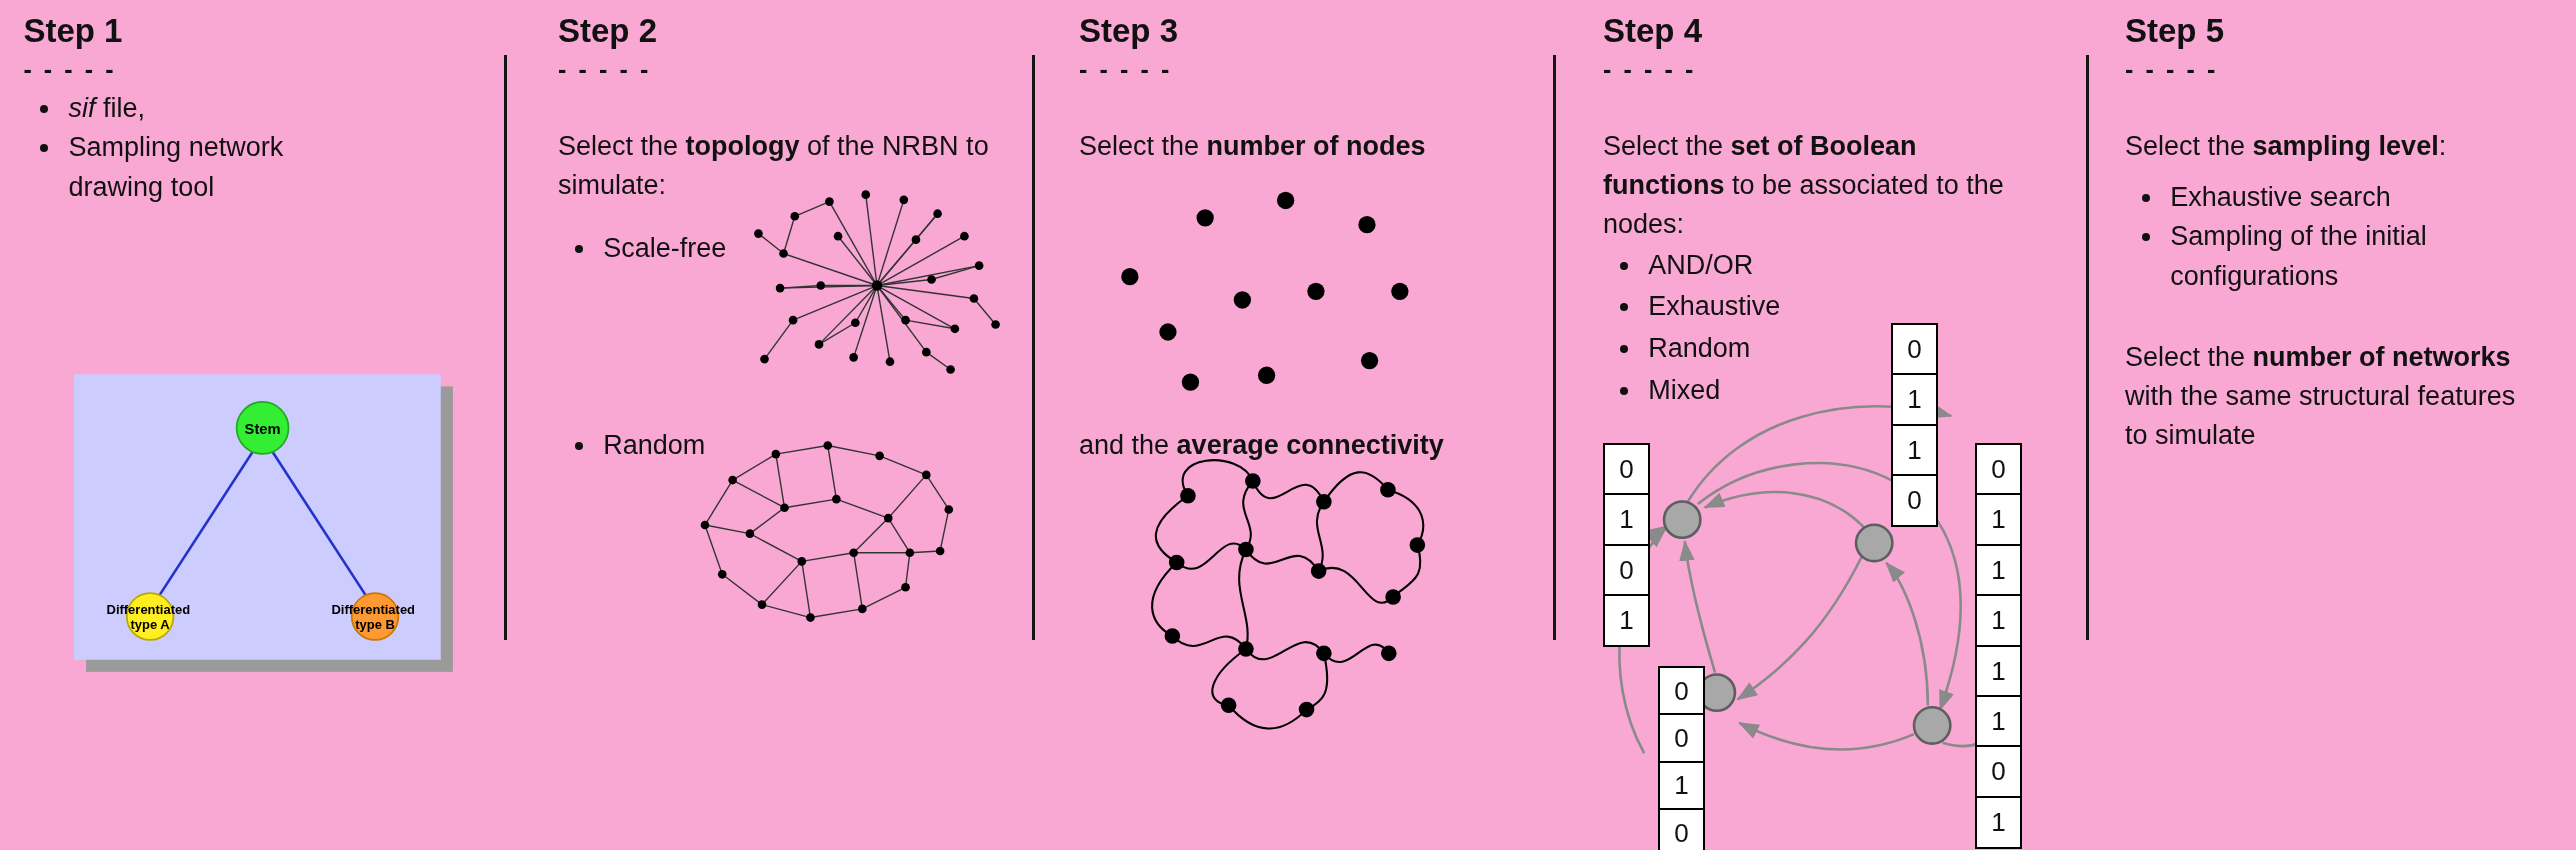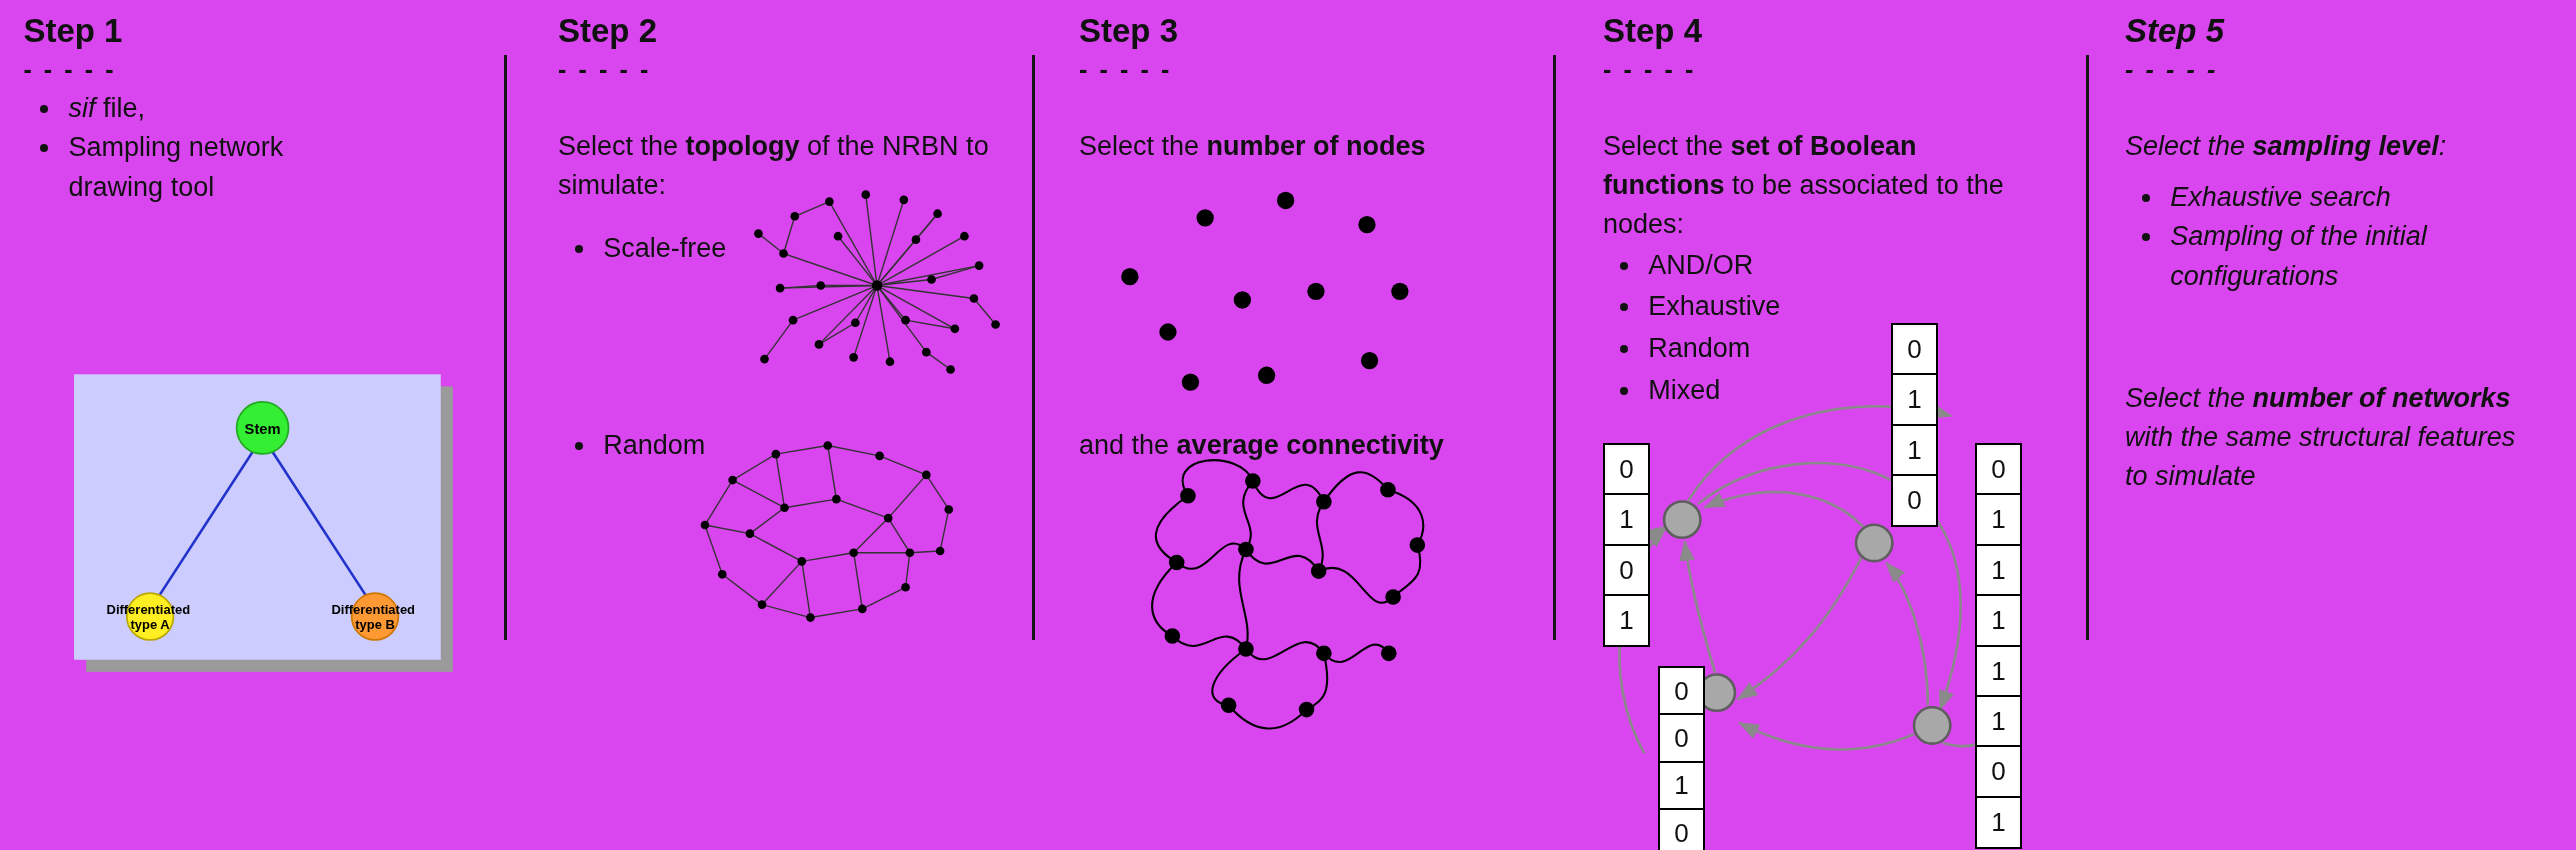--- a/index.html
+++ b/index.html
@@ -1,38 +1,38 @@
 <!DOCTYPE html>
 <html style="font-size:14px"><head>
 <meta charset="utf-8">
 <style>
   html,body { margin:0; padding:0; background:#fff; }
-  .canvas { position:relative; width:2576px; height:851px; background:#d946ef;
+  .canvas { position:relative; width:2576px; height:851px; background:#f9a8d4;
             font-family:"Liberation Sans","DejaVu Sans",sans-serif; color:#111;
             overflow:hidden; }
   .col { position:absolute; top:12px; }
   #col1 { left:23.4px;  width:454px; }
   #col2 { left:558px; width:433px; }
   #col3 { left:1079px; width:485px; }
   #col4 { left:1603px; width:437px; }
-  #col5 { left:2125px; width:433px;font-style:italic; }
+  #col5 { left:2125px; width:433px; }
   .title  { font-size:33px; font-weight:700; line-height:1.15; }
   .dashes { font-size:25px; font-weight:700; letter-spacing:2.6px; margin-top:5.2px; }
   .body   { font-size:27px; line-height:1.45; margin:0; }
   .intro  { margin-top:43px; }
   .nowrap { white-space:nowrap; }
   .bullets { margin:5.2px 0 0 0; padding-left:40px; font-size:27px; line-height:1.45; }
   .bullets li { padding-left:5.2px; }
   #col1 .bullets { width:286px; }
   #col2 .bullets { margin-top:24px; }
   #col2 .bullets li + li { margin-top:157px; }
   #col4 .bullets { margin-top:0; line-height:1.55; }
   #col5 .bullets { margin-top:12px; width:363px; }
   #col3 .second { margin-top:260px; }
-  #col5 .second { margin-top:83px; width:398px; }
+  #col5 .second { margin-top:42px; width:398px; }
   .divider { position:absolute; top:55px; height:585px; width:2.6px; background:#151515; }
   .illus { position:absolute; z-index:1; }
   .ttable { position:absolute; z-index:3; }
   .tcell { width:43px; height:49px; border:2.6px solid #000; background:#fff;
            display:flex; align-items:center; justify-content:center; font-size:26px; }
   .tcell + .tcell { margin-top:-2.6px; }
   .t-bottom .tcell { height:46px; }
   svg text { font-family:"Liberation Sans","DejaVu Sans",sans-serif; font-weight:700; fill:#000; }
   .stem-label { font-size:17px; }
   .diff-label { font-size:15px; }

